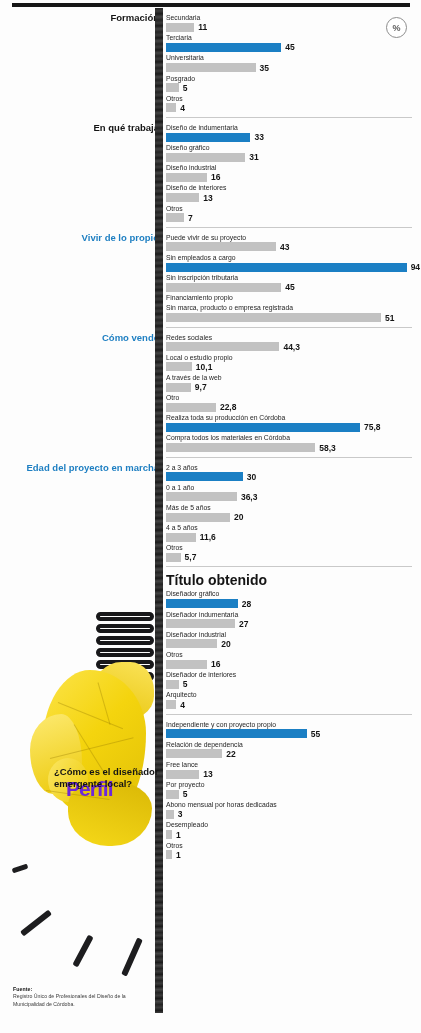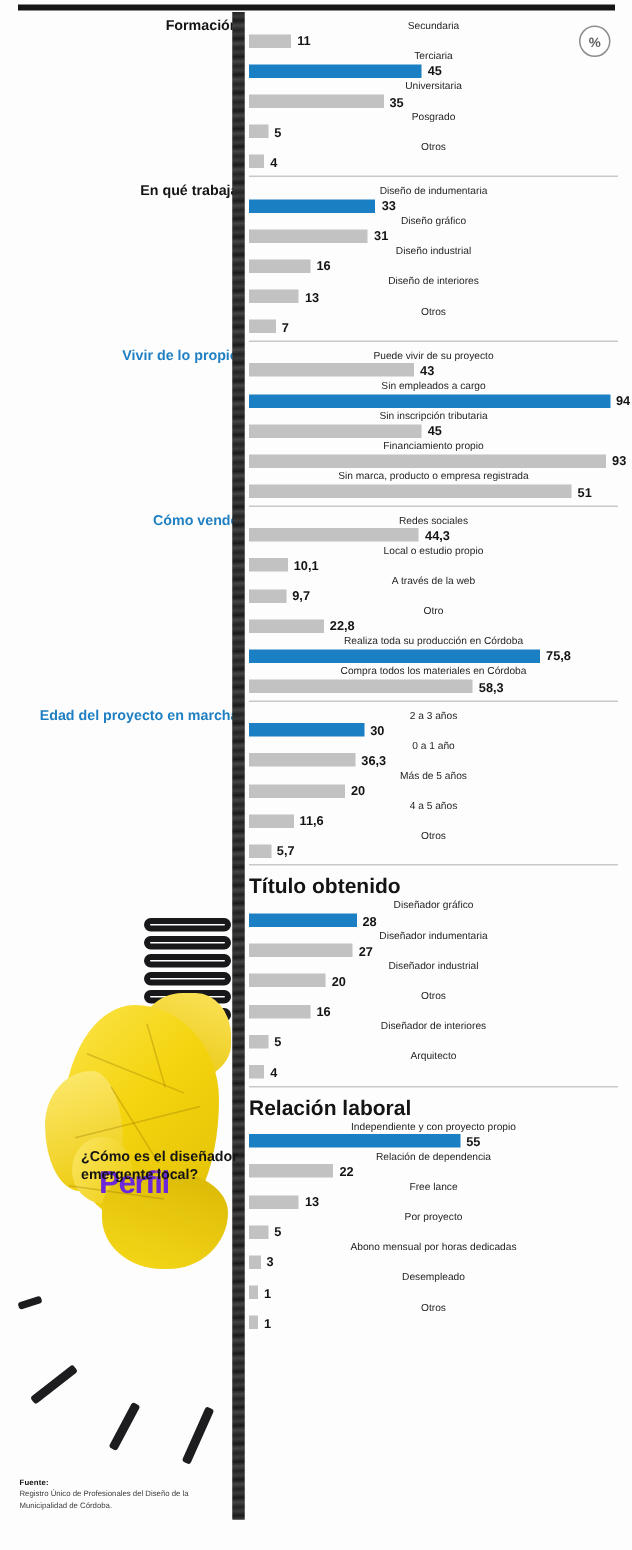--- a/index.html
+++ b/index.html
@@ -188,21 +188,21 @@
     right: 253px;
     width: 150px;
     text-align: right;
     font-size: 9.5px;
     font-weight: bold;
     line-height: 1.15;
     white-space: pre-line;
   }
   .side-dark { color: #141414; }
   .side-blue { color: #1e7fc2; }
-  .row { margin-bottom: 1px; text-align: center; }
+  .row { margin-bottom: 1px; }
   .row-label {
     font-size: 6.8px;
     color: #1f1f1f;
     line-height: 1.35;
     white-space: nowrap;
   }
   .bar-line {
     display: flex;
     align-items: center;
     height: 10px;
@@ -365,24 +365,20 @@
         </div>
         <div class="row">
           <div class="row-label">Sin inscripción tributaria</div>
           <div class="bar-line">
             <div class="bar" style="width: 115.2px; background: rgb(194, 194, 194);"></div>
             <div class="bar-val">45</div>
           </div>
         </div>
         <div class="row">
           <div class="row-label">Financiamiento propio</div>
-          <div class="bar-line">
-            <div class="bar" style="width: 238.08px; background: rgb(194, 194, 194);"></div>
-            <div class="bar-val">93</div>
-          </div>
         </div>
         <div class="row">
           <div class="row-label">Sin marca, producto o empresa registrada</div>
           <div class="bar-line">
             <div class="bar" style="width: 215.04px; background: rgb(194, 194, 194);"></div>
             <div class="bar-val">51</div>
           </div>
         </div>
       </div>
       <div class="section">
@@ -507,21 +503,20 @@
         </div>
         <div class="row">
           <div class="row-label">Arquitecto</div>
           <div class="bar-line">
             <div class="bar" style="width: 10.24px; background: rgb(194, 194, 194);"></div>
             <div class="bar-val">4</div>
           </div>
         </div>
       </div>
       <div class="section">
-        <div class="sec-heading">Relación laboral</div>
         <div class="row">
           <div class="row-label">Independiente y con proyecto propio</div>
           <div class="bar-line">
             <div class="bar hl" style="width: 140.8px; background: rgb(27, 127, 196);"></div>
             <div class="bar-val">55</div>
           </div>
         </div>
         <div class="row">
           <div class="row-label">Relación de dependencia</div>
           <div class="bar-line">

